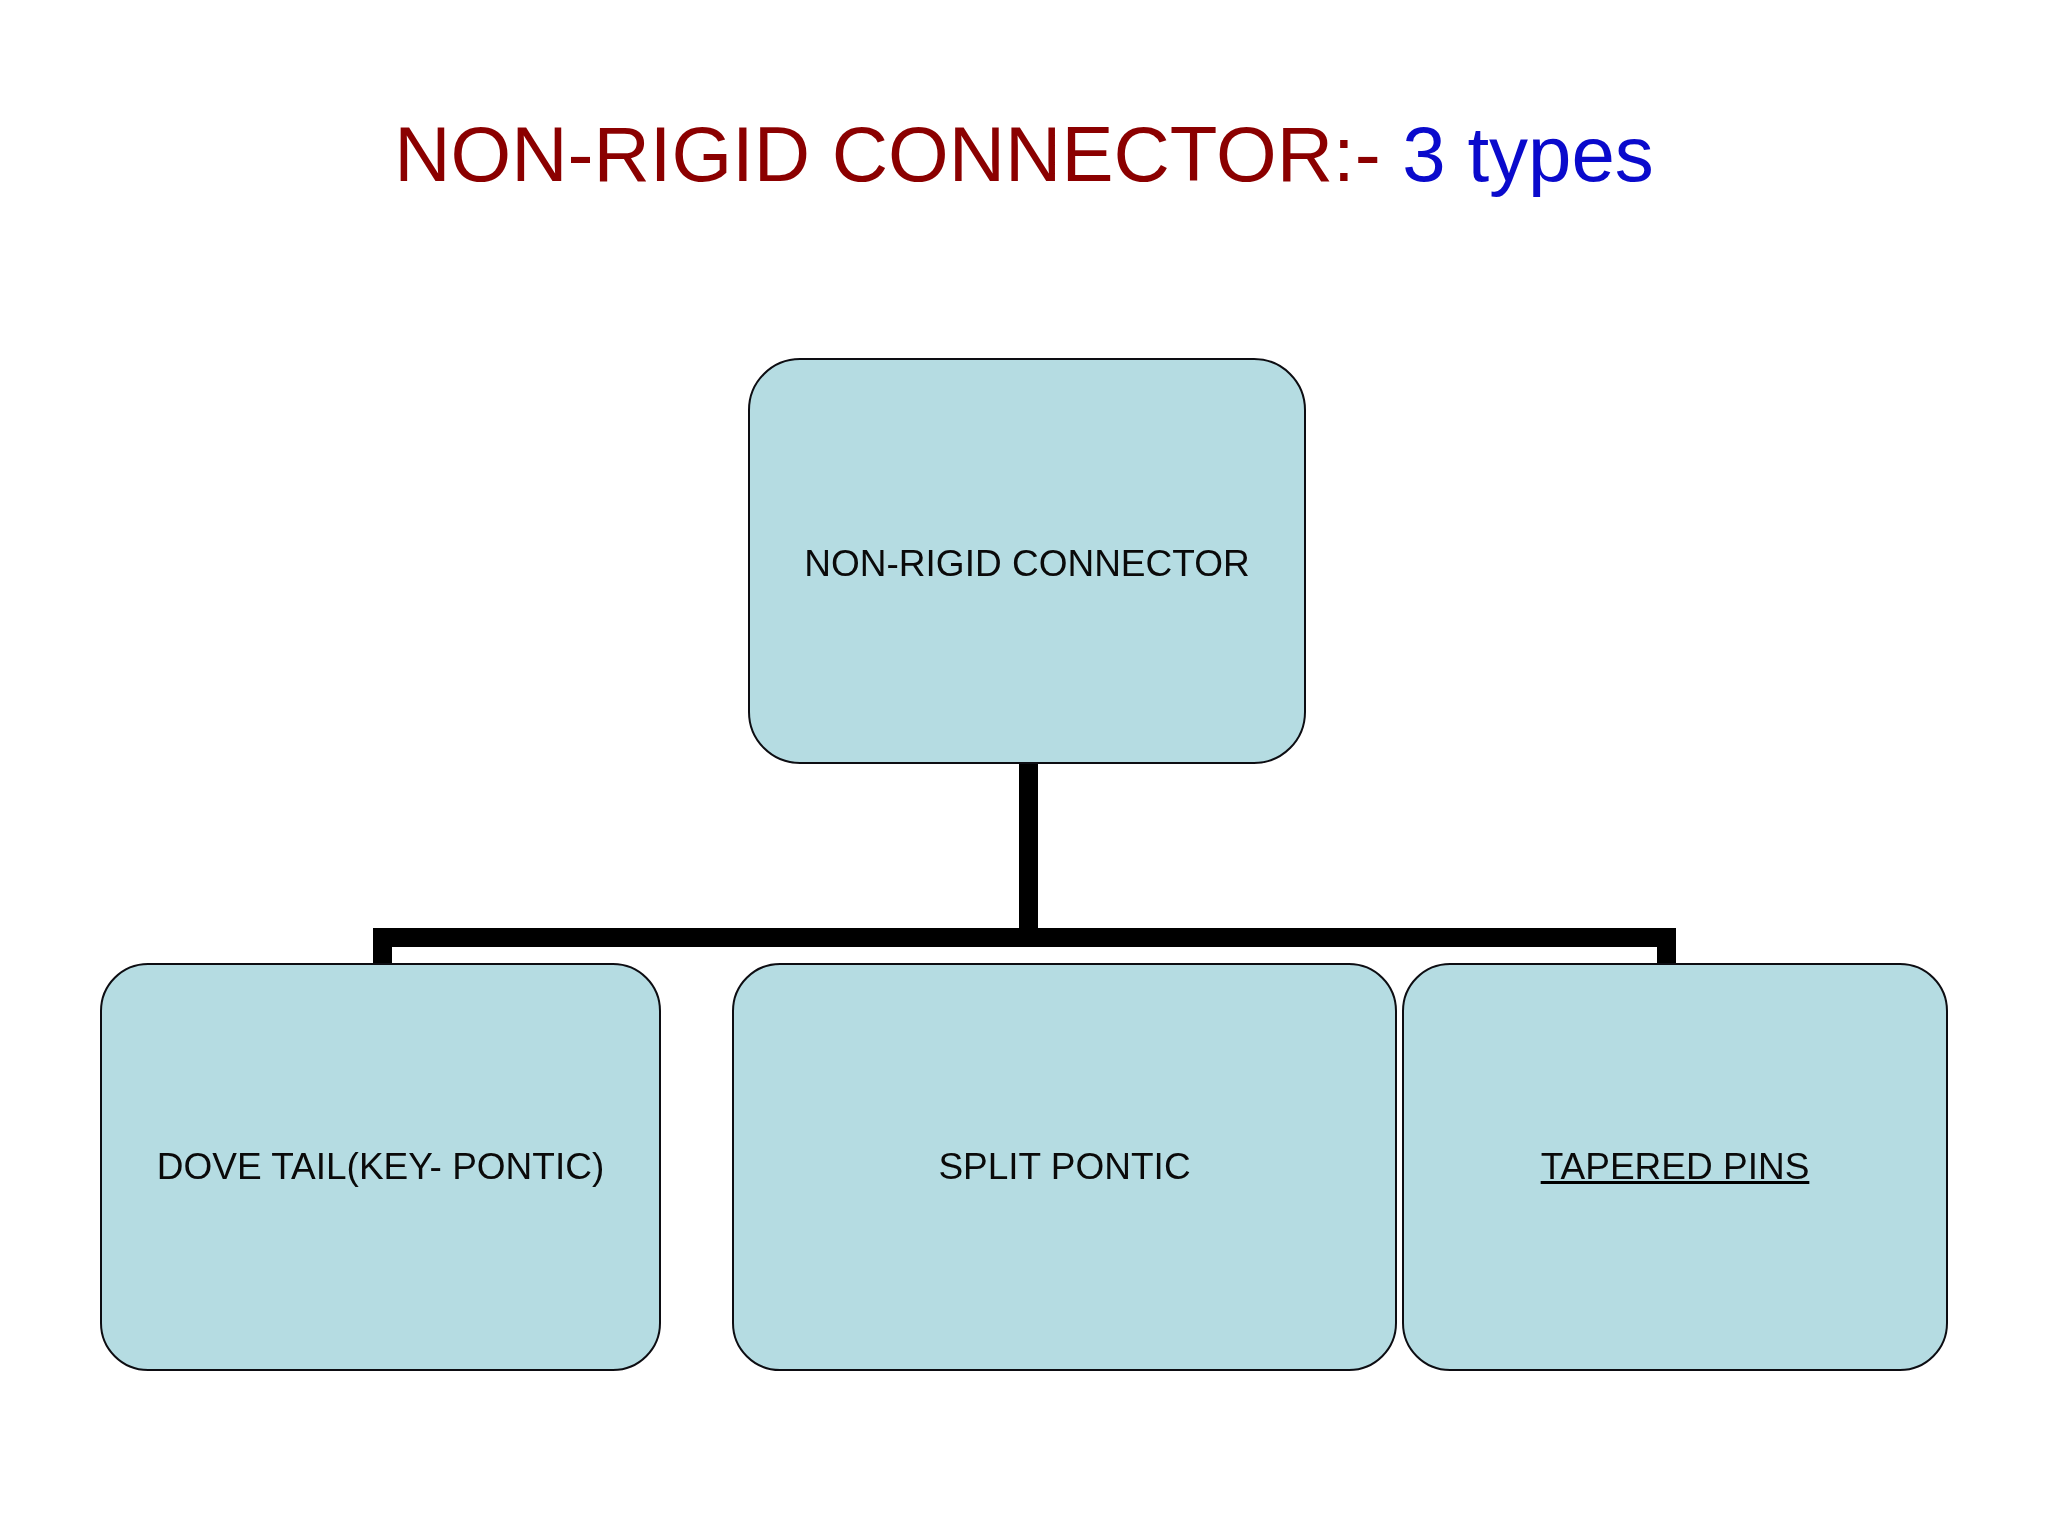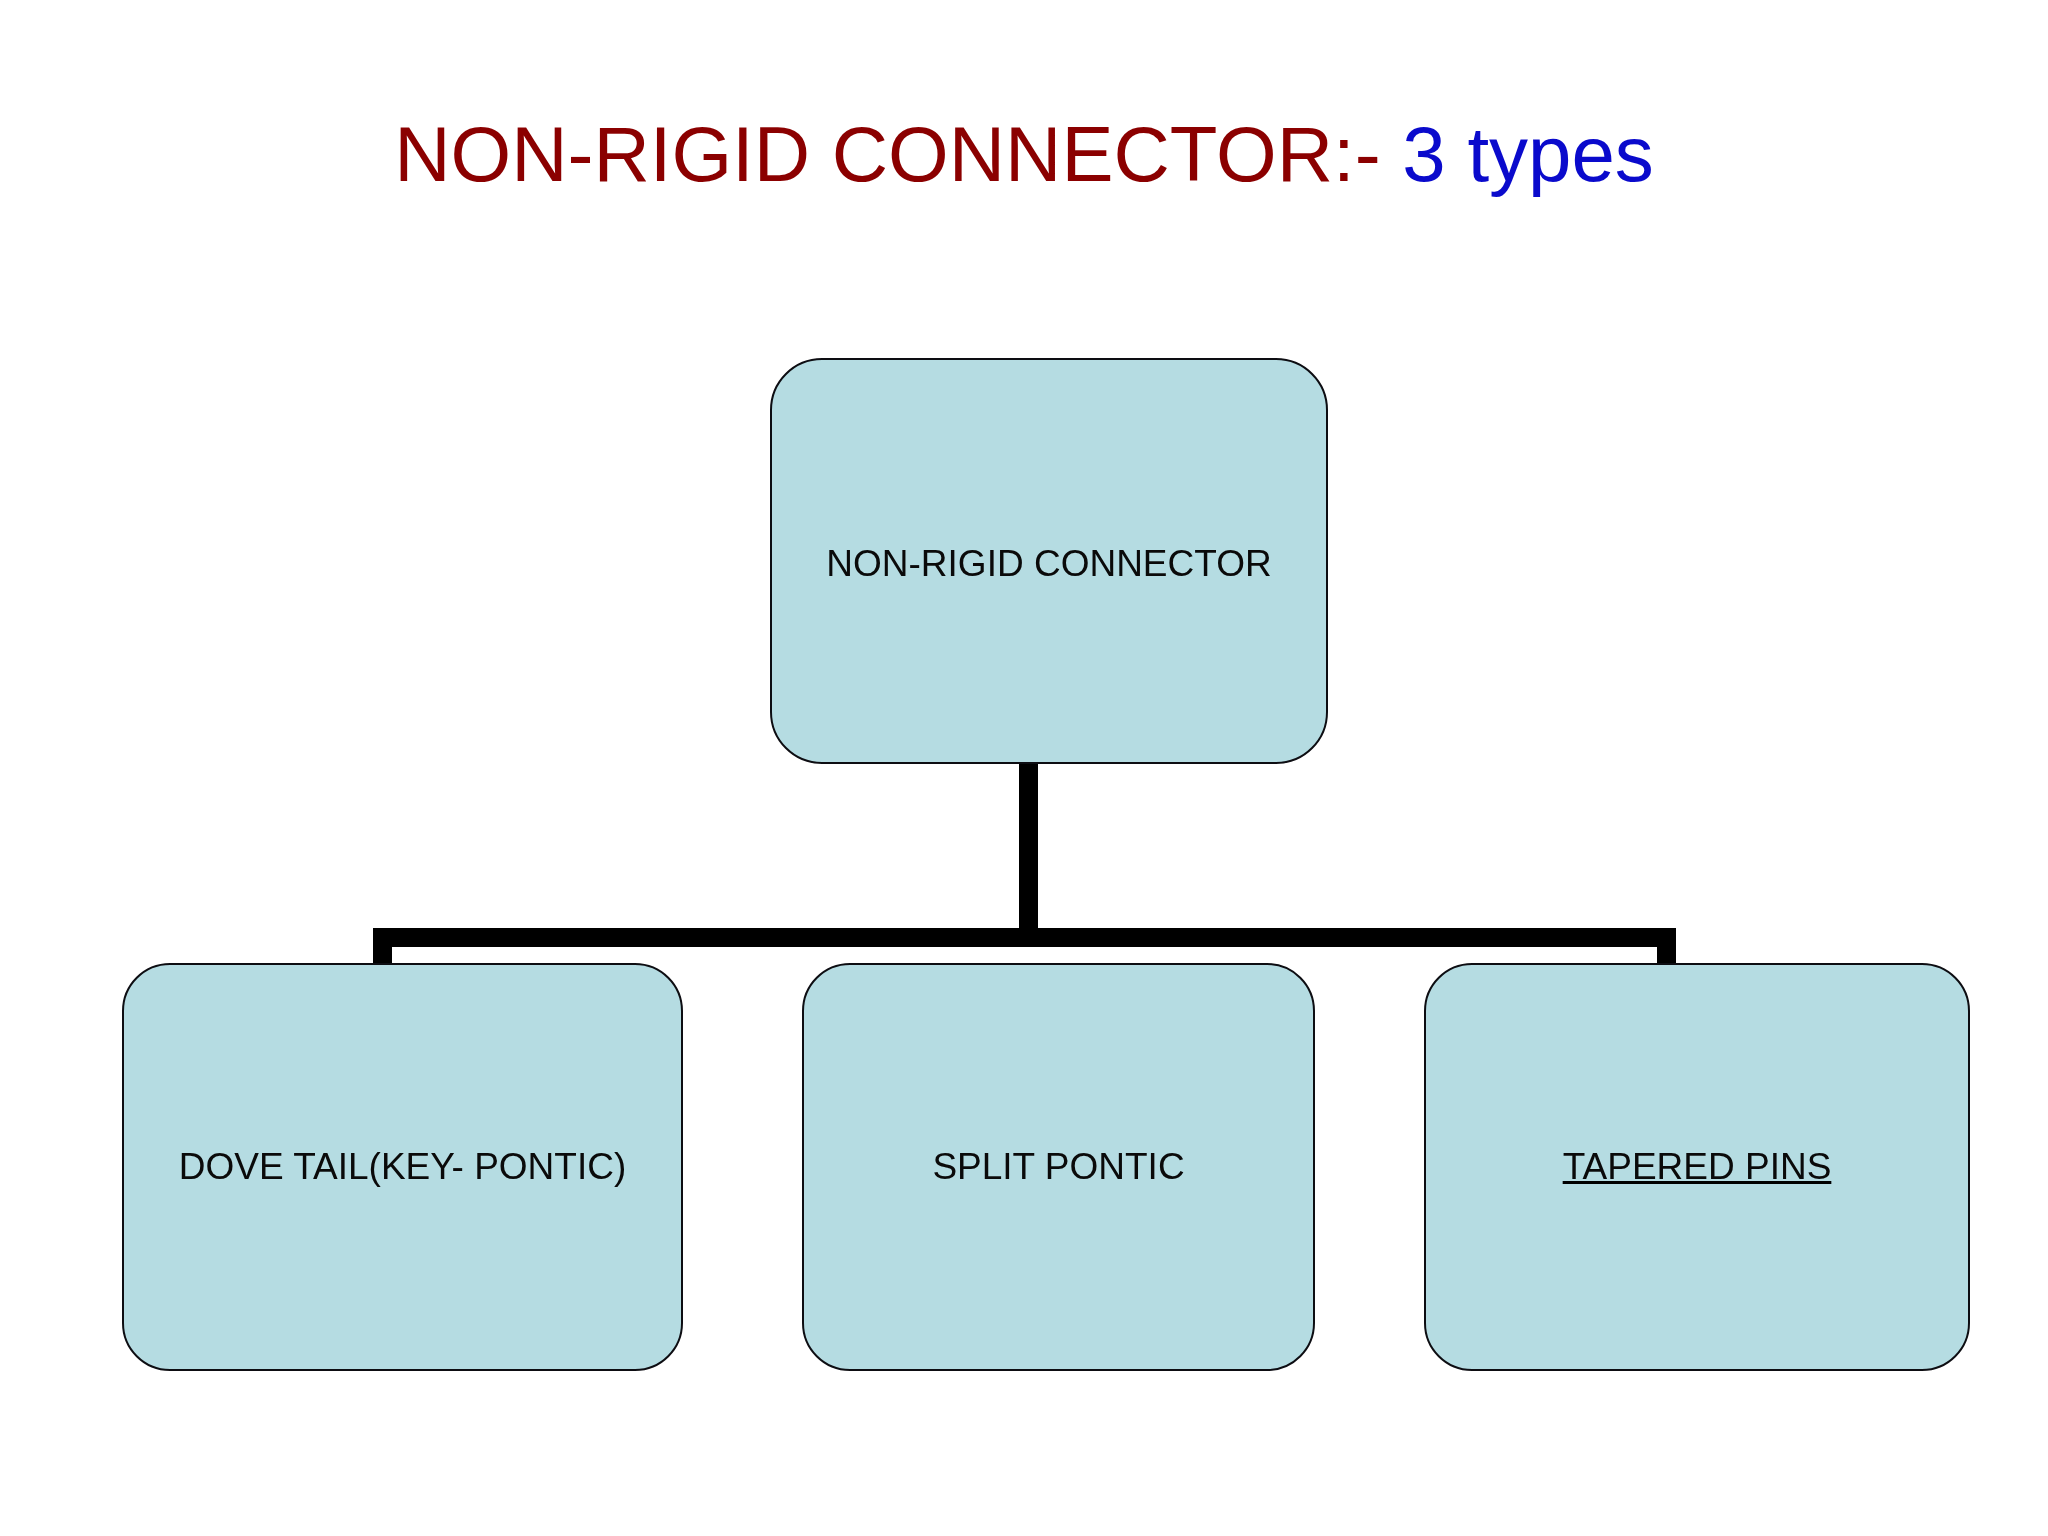--- a/index.html
+++ b/index.html
@@ -38,21 +38,20 @@
   
   .node {
     position: absolute;
     box-sizing: border-box;
     background: #B5DCE2;
     border: 2px solid #0d0d12;
     border-radius: 48px;
     display: flex;
     align-items: center;
     justify-content: center;
-    margin-left: 22px;
   }
   .node .node-label {
     color: #0a0a0a;
     font-size: 37px;
     line-height: 44px;
     white-space: nowrap;
     text-align: center;
     font-weight: normal;
   }
 
@@ -65,23 +64,23 @@
   }
   #node-root .node-label { margin-top: 6px; }
 
   #node-dovetail {
     left: 100px;
     top: 963px;
     width: 561px;
     height: 408px;
   }
   #node-splitpontic {
-    left: 780px;
+    left: 732px;
     top: 963px;
-    width: 513px;
+    width: 665px;
     height: 408px;
   }
   #node-taperedpins {
     left: 1402px;
     top: 963px;
     width: 546px;
     height: 408px;
     text-decoration: underline;
   }
 

